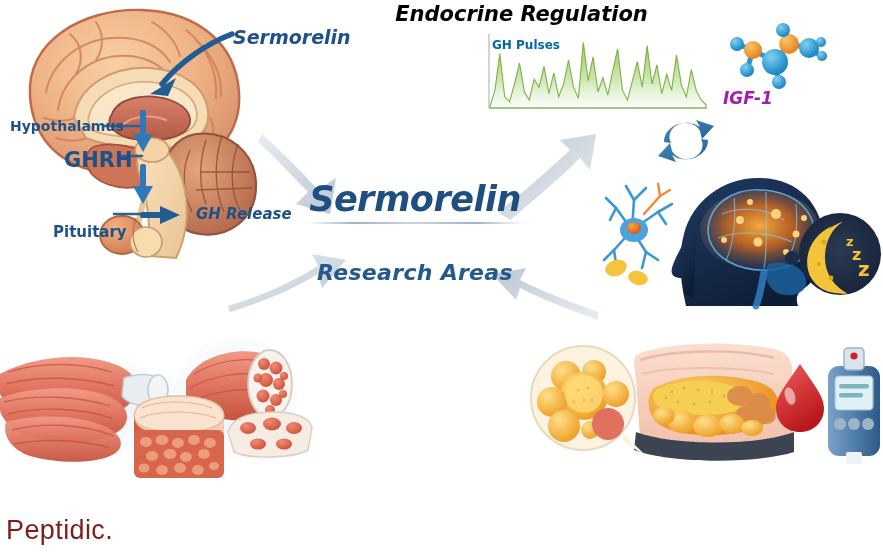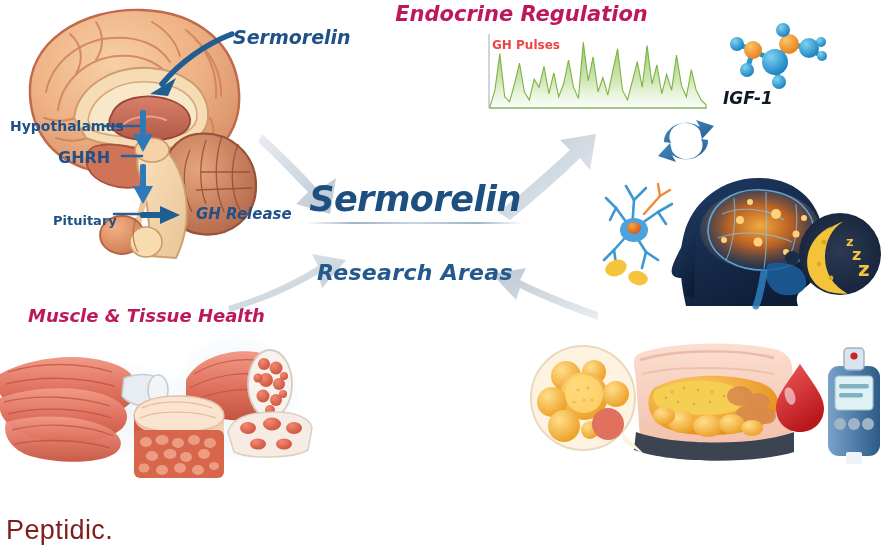--- a/index.html
+++ b/index.html
@@ -28,46 +28,46 @@
   #center-subtitle {
     font-size: 22px; font-weight: bold; font-style: italic;
     color: #23598d; letter-spacing: .3px;
     font-family: "DejaVu Sans", sans-serif;
     margin-top: 36px;
   }
 
   
   .section-heading {
     font-size: 18px; font-weight: bold; font-style: italic;
-    color: #be185d; white-space: nowrap;
+    color: #000000; white-space: nowrap;
     font-family: "DejaVu Sans", sans-serif;
   }
   #endocrine-heading { left: 0; top: 2px; width: 883px; text-align: center;
     font-size: 21px; padding-left: 160px; }
   #muscle-heading { left: 28px; top: 305px; }
   #metabolic-heading { left: 630px; top: 308px; }
 
   
   .brain-label {
     font-weight: bold; color: #1f5188; white-space: nowrap;
     font-family: "DejaVu Sans", sans-serif;
   }
   #label-sermorelin { left: 233px; top: 26px; font-size: 19px; font-style: italic; }
   #label-hypothalamus { left: 10px; top: 118px; font-size: 14px; }
-  #label-ghrh { left: 58px; top: 148px; font-size: 16px; }
-  #label-pituitary { left: 53px; top: 213px; font-size: 13px; }
+  #label-ghrh { left: 64px; top: 148px; font-size: 21px; }
+  #label-pituitary { left: 53px; top: 223px; font-size: 15px; }
   #label-ghrelease { left: 152px; top: 205px; font-size: 15px; font-style: italic; margin-left: 44px; }
 
   #label-ghpulses {
     left: 492px; top: 38px; font-size: 12px; font-weight: bold;
-    color: #ef4444; font-family: "DejaVu Sans", sans-serif;
+    color: #0369a1; font-family: "DejaVu Sans", sans-serif;
   }
   #label-igf1 {
     left: 723px; top: 88px; font-size: 17px; font-weight: bold; font-style: italic;
-    color: #0f172a; font-family: "DejaVu Sans", sans-serif;
+    color: #a21caf; font-family: "DejaVu Sans", sans-serif;
   }
 
   
   #caption {
     left: 6px; top: 515px; font-size: 27px; color: #7f1d1d;
     font-family: "Liberation Sans", sans-serif; letter-spacing: .4px;
   }
 
   svg { display: block; overflow: visible; }
 </style>
@@ -336,21 +336,20 @@
           <circle cx="219" cy="96" r="2.2" fill="#d9a91e"></circle>
         <circle cx="231" cy="110" r="2.4" fill="#d9a91e"></circle>
         <text x="246" y="78" font-family="'DejaVu Sans',sans-serif" font-size="13" font-weight="bold" fill="#f3c43a">z</text>
         <text x="252" y="92" font-family="'DejaVu Sans',sans-serif" font-size="16" font-weight="bold" fill="#f3c43a">z</text>
         <text x="258" y="108" font-family="'DejaVu Sans',sans-serif" font-size="20" font-weight="bold" fill="#f3c43a">z</text>
         <circle cx="192" cy="90" r="7" fill="#1b2c47"></circle>
       </g>
     </svg>
   </div>
 
-  <div class="abs section-heading" id="muscle-heading">Muscle &amp; Tissue Health</div>
 
   <div class="abs" style="left:0px; top:338px;">
     <svg width="340" height="130" viewBox="0 0 340 130">
       <defs>
         <linearGradient id="mus1" x1="0" y1="0" x2="0" y2="1">
           <stop offset="0%" stop-color="#f19a86"></stop>
             <stop offset="50%" stop-color="#e07360"></stop>
             <stop offset="100%" stop-color="#c4543f"></stop>
         </linearGradient>
         <radialGradient id="bgcirc" cx="50%" cy="50%" r="55%">

